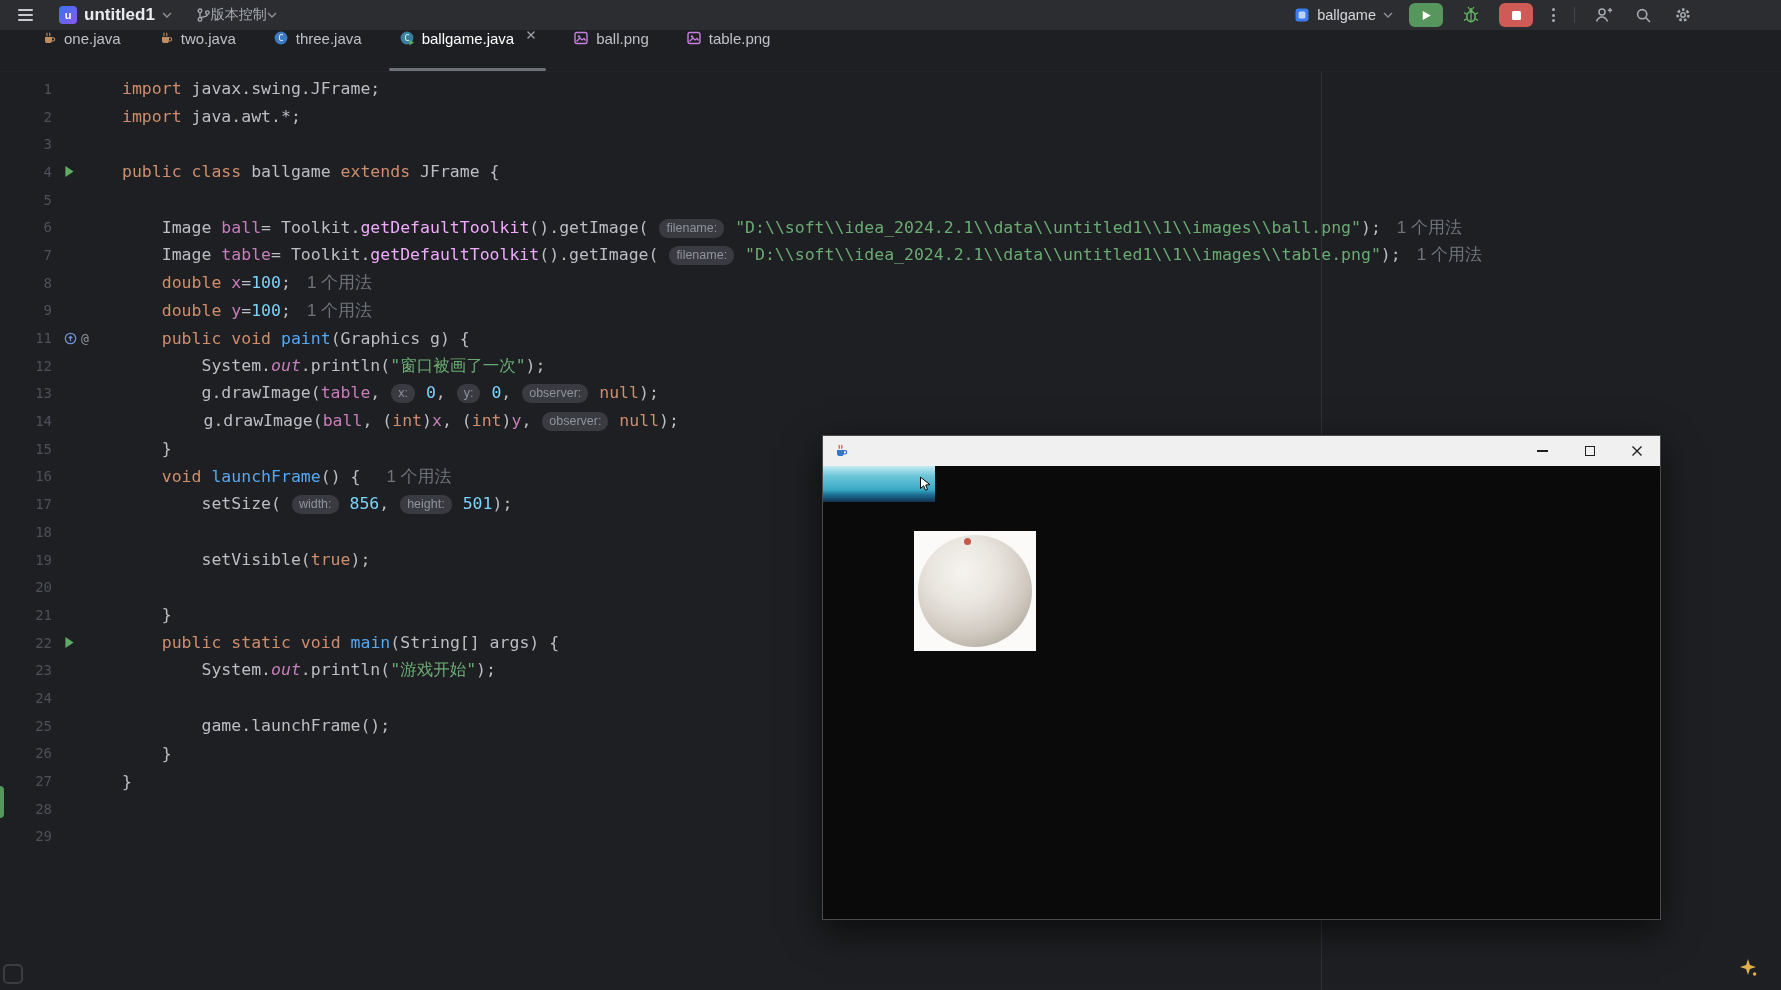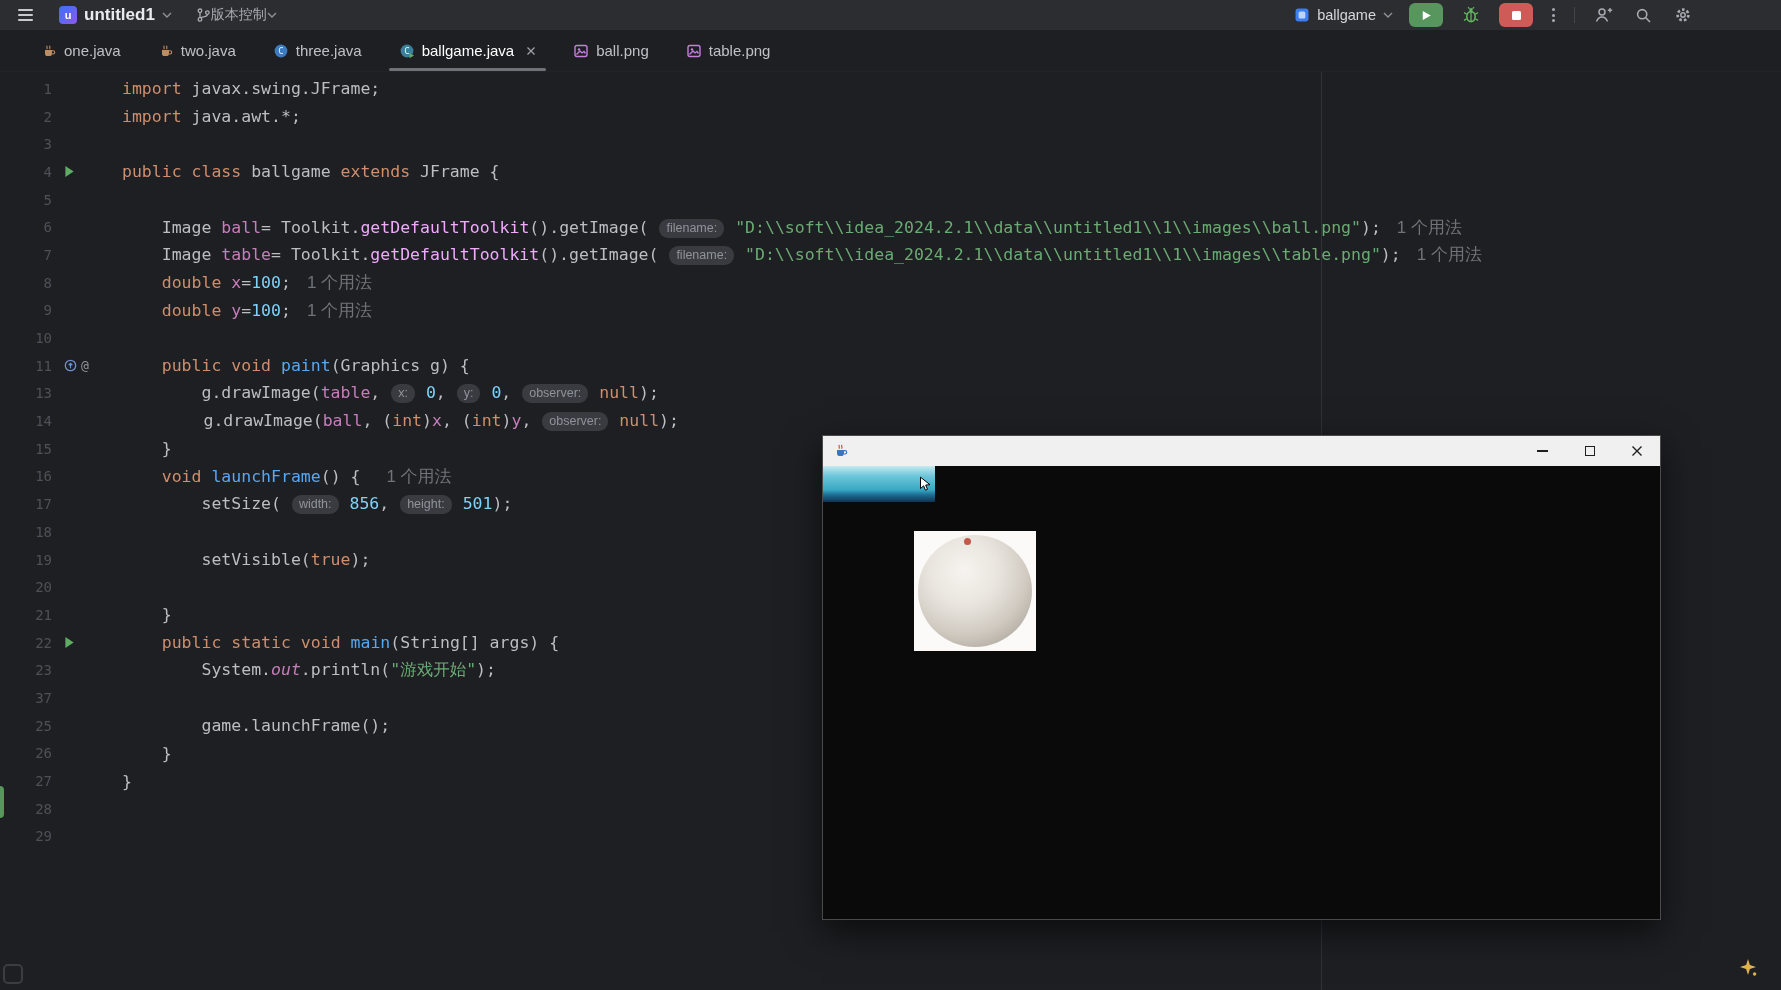--- a/index.html
+++ b/index.html
@@ -24,21 +24,21 @@
   .btn-run{width:34px;height:24px;border-radius:6px;background:#57965c}
   .btn-stop{width:34px;height:24px;border-radius:6px;background:#cf5b56}
   .stop-square{width:9px;height:9px;background:#fff;border-radius:1.5px;display:block}
   .dots{display:flex;flex-direction:column;gap:2.5px;padding:3px;cursor:pointer}
   .dots i{width:3px;height:3px;border-radius:50%;background:#a8abb2;display:block}
   .tb-sep{width:1px;height:16px;background:#43454a}
   .icon-btn{cursor:pointer;display:flex;align-items:center;justify-content:center;width:24px;height:24px}
 
   
   .tabbar{height:42px;background:#1e1f22;display:flex;align-items:stretch;padding-left:30px;border-bottom:1px solid #222427}
-  .tab{position:relative;display:flex;align-items:center;gap:7px;padding:0 11px;margin-right:15px;font-size:15px;color:#bdc0c6;cursor:pointer;white-space:nowrap}
+  .tab{position:relative;display:flex;align-items:flex-start;gap:7px;padding:0 11px;margin-right:15px;font-size:15px;color:#bdc0c6;cursor:pointer;white-space:nowrap}
   .tab.active{color:#fff}
   .tab.active::after{content:"";position:absolute;left:1px;right:1px;bottom:0;height:3px;background:#6e7278;border-radius:2px}
   .tab-ic{display:flex;align-items:center}
   .tab-close{display:flex;align-items:center;margin-left:5px;cursor:pointer}
 
   
   .editor{position:absolute;top:72px;left:0;right:0;bottom:0;background:#1e1f22}
   .guide{position:absolute;left:1321px;top:0;bottom:0;width:1px;background:#2f3237;z-index:0}
   .left-accent{position:absolute;left:0;top:714px;width:4px;height:32px;background:#57965c;border-radius:0 4px 4px 0;z-index:3}
   .bl-icon{position:absolute;left:3px;bottom:6px;width:20px;height:20px;border:2px solid #3b3d40;border-radius:5px;z-index:3;cursor:pointer}
@@ -282,36 +282,36 @@
           <span class="lnum">8</span>
           <span class="gicon"></span>
           <span class="code-text"><span class="tk-pl">    </span><span class="tk-kw">double</span><span class="tk-pl"> </span><span class="tk-fd">x</span><span class="tk-pl">=</span><span class="tk-num">100</span><span class="tk-pl">;</span><span class="tk-use">1 个用法</span></span>
         </div>
         <div class="code-row">
           <span class="lnum">9</span>
           <span class="gicon"></span>
           <span class="code-text"><span class="tk-pl">    </span><span class="tk-kw">double</span><span class="tk-pl"> </span><span class="tk-fd">y</span><span class="tk-pl">=</span><span class="tk-num">100</span><span class="tk-pl">;</span><span class="tk-use">1 个用法</span></span>
         </div>
         <div class="code-row">
-          <span class="lnum">10</span>
-          <span class="gicon"></span>
-          <span class="code-text"></span>
-        </div>
-        <div class="code-row">
           <span class="lnum">11</span>
           <span class="gicon">
             <svg width="13" height="13" viewBox="0 0 12 12">
               <circle cx="6" cy="6" r="4.8" fill="none" stroke="#6f8fce" stroke-width="1.2"></circle>
               <path d="M6 8.6V4.2M4.3 5.8 6 4l1.7 1.8" stroke="#6f8fce" stroke-width="1.1" fill="none"></path>
             </svg>
             <span class="at-glyph">@</span>
           </span>
           <span class="code-text"><span class="tk-pl">    </span><span class="tk-kw">public</span><span class="tk-pl"> </span><span class="tk-kw">void</span><span class="tk-pl"> </span><span class="tk-md">paint</span><span class="tk-pl">(Graphics g) {</span></span>
         </div>
         <div class="code-row">
+          <span class="lnum">12</span>
+          <span class="gicon"></span>
+          <span class="code-text"><span class="tk-pl">        System.</span><span class="tk-sf">out</span><span class="tk-pl">.println(</span><span class="tk-str">"窗口被画了一次"</span><span class="tk-pl">);</span></span>
+        </div>
+        <div class="code-row">
           <span class="lnum">13</span>
           <span class="gicon"></span>
           <span class="code-text"><span class="tk-pl">        g.drawImage(</span><span class="tk-fd">table</span><span class="tk-pl">, </span><span class="tk-hint">x:</span><span class="tk-pl"> </span><span class="tk-num">0</span><span class="tk-pl">, </span><span class="tk-hint">y:</span><span class="tk-pl"> </span><span class="tk-num">0</span><span class="tk-pl">, </span><span class="tk-hint">observer:</span><span class="tk-pl"> </span><span class="tk-kw">null</span><span class="tk-pl">);</span></span>
         </div>
         <div class="code-row">
           <span class="lnum">14</span>
           <span class="gicon bulbpos">
             <svg width="12" height="15" viewBox="0 0 12 15">
               <circle cx="6" cy="5.2" r="4.2" fill="#d9a343"></circle>
               <rect x="4" y="9.9" width="4" height="1.5" rx=".6" fill="#d9a343"></rect>
@@ -362,21 +362,21 @@
             </svg>
           </span>
           <span class="code-text"><span class="tk-pl">    </span><span class="tk-kw">public</span><span class="tk-pl"> </span><span class="tk-kw">static</span><span class="tk-pl"> </span><span class="tk-kw">void</span><span class="tk-pl"> </span><span class="tk-md">main</span><span class="tk-pl">(String[] args) {</span></span>
         </div>
         <div class="code-row">
           <span class="lnum">23</span>
           <span class="gicon"></span>
           <span class="code-text"><span class="tk-pl">        System.</span><span class="tk-sf">out</span><span class="tk-pl">.println(</span><span class="tk-str">"游戏开始"</span><span class="tk-pl">);</span></span>
         </div>
         <div class="code-row">
-          <span class="lnum">37</span>
+          <span class="lnum">24</span>
           <span class="gicon"></span>
         </div>
         <div class="code-row">
           <span class="lnum">25</span>
           <span class="gicon"></span>
           <span class="code-text"><span class="tk-pl">        game.launchFrame();</span></span>
         </div>
         <div class="code-row">
           <span class="lnum">26</span>
           <span class="gicon"></span>

